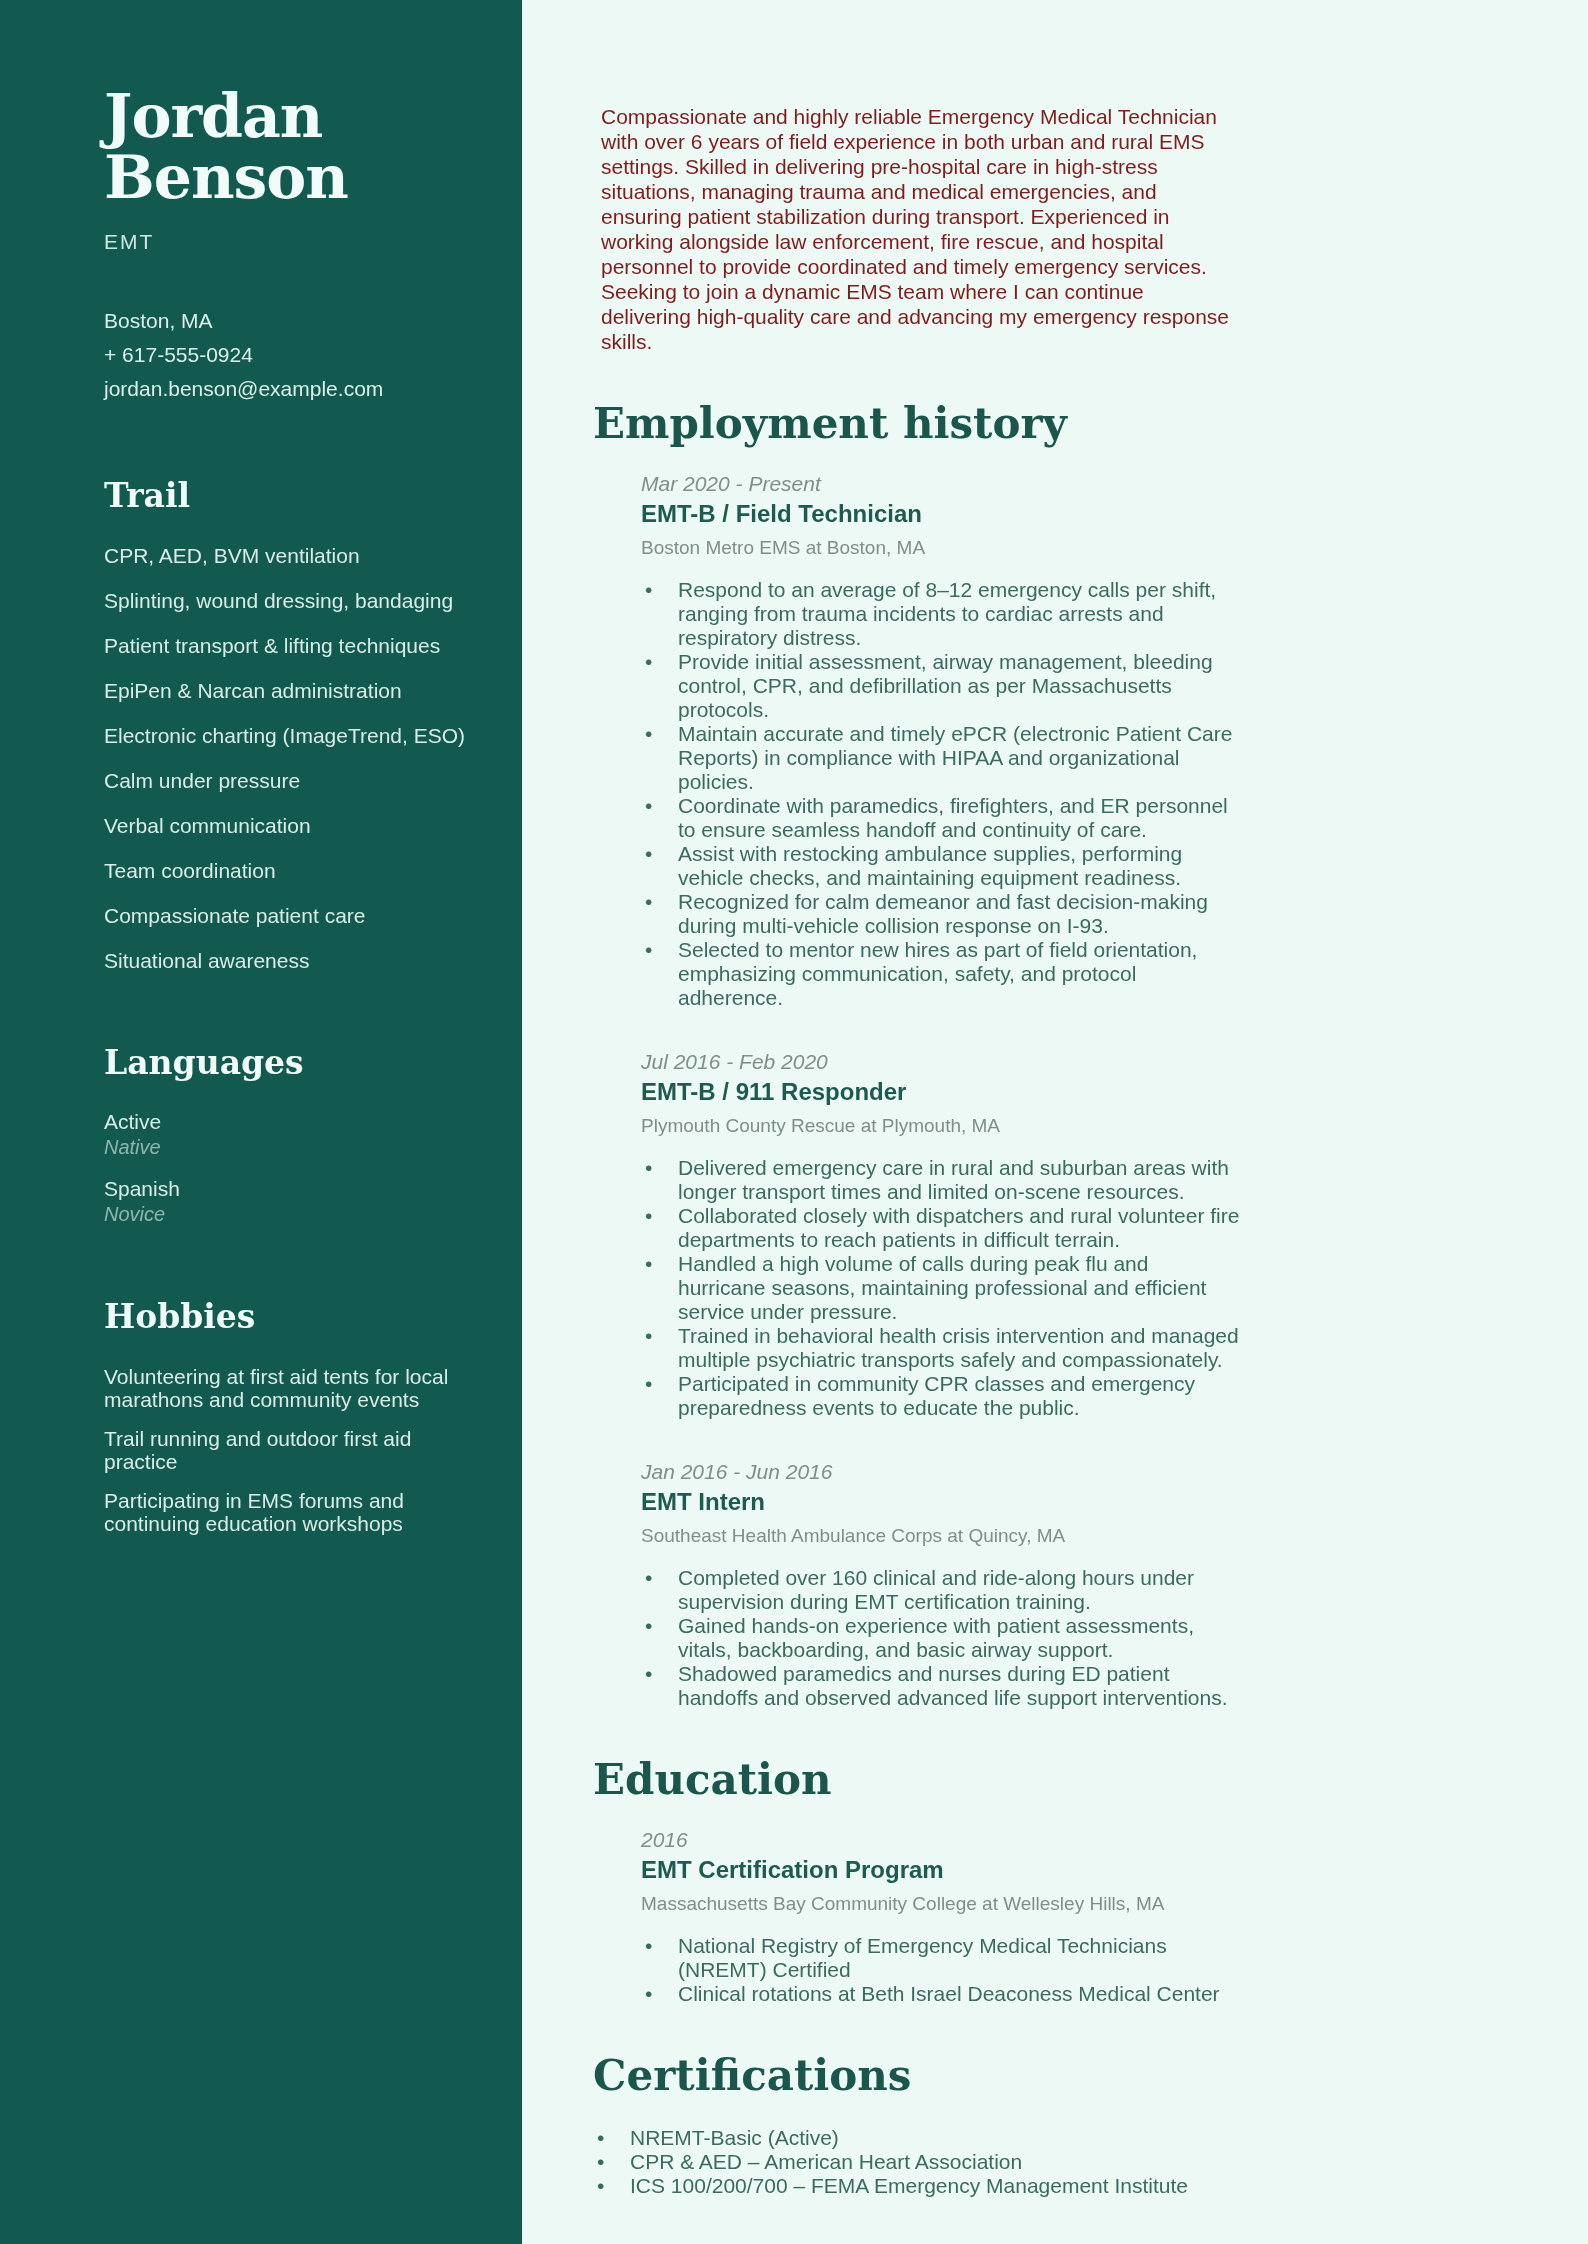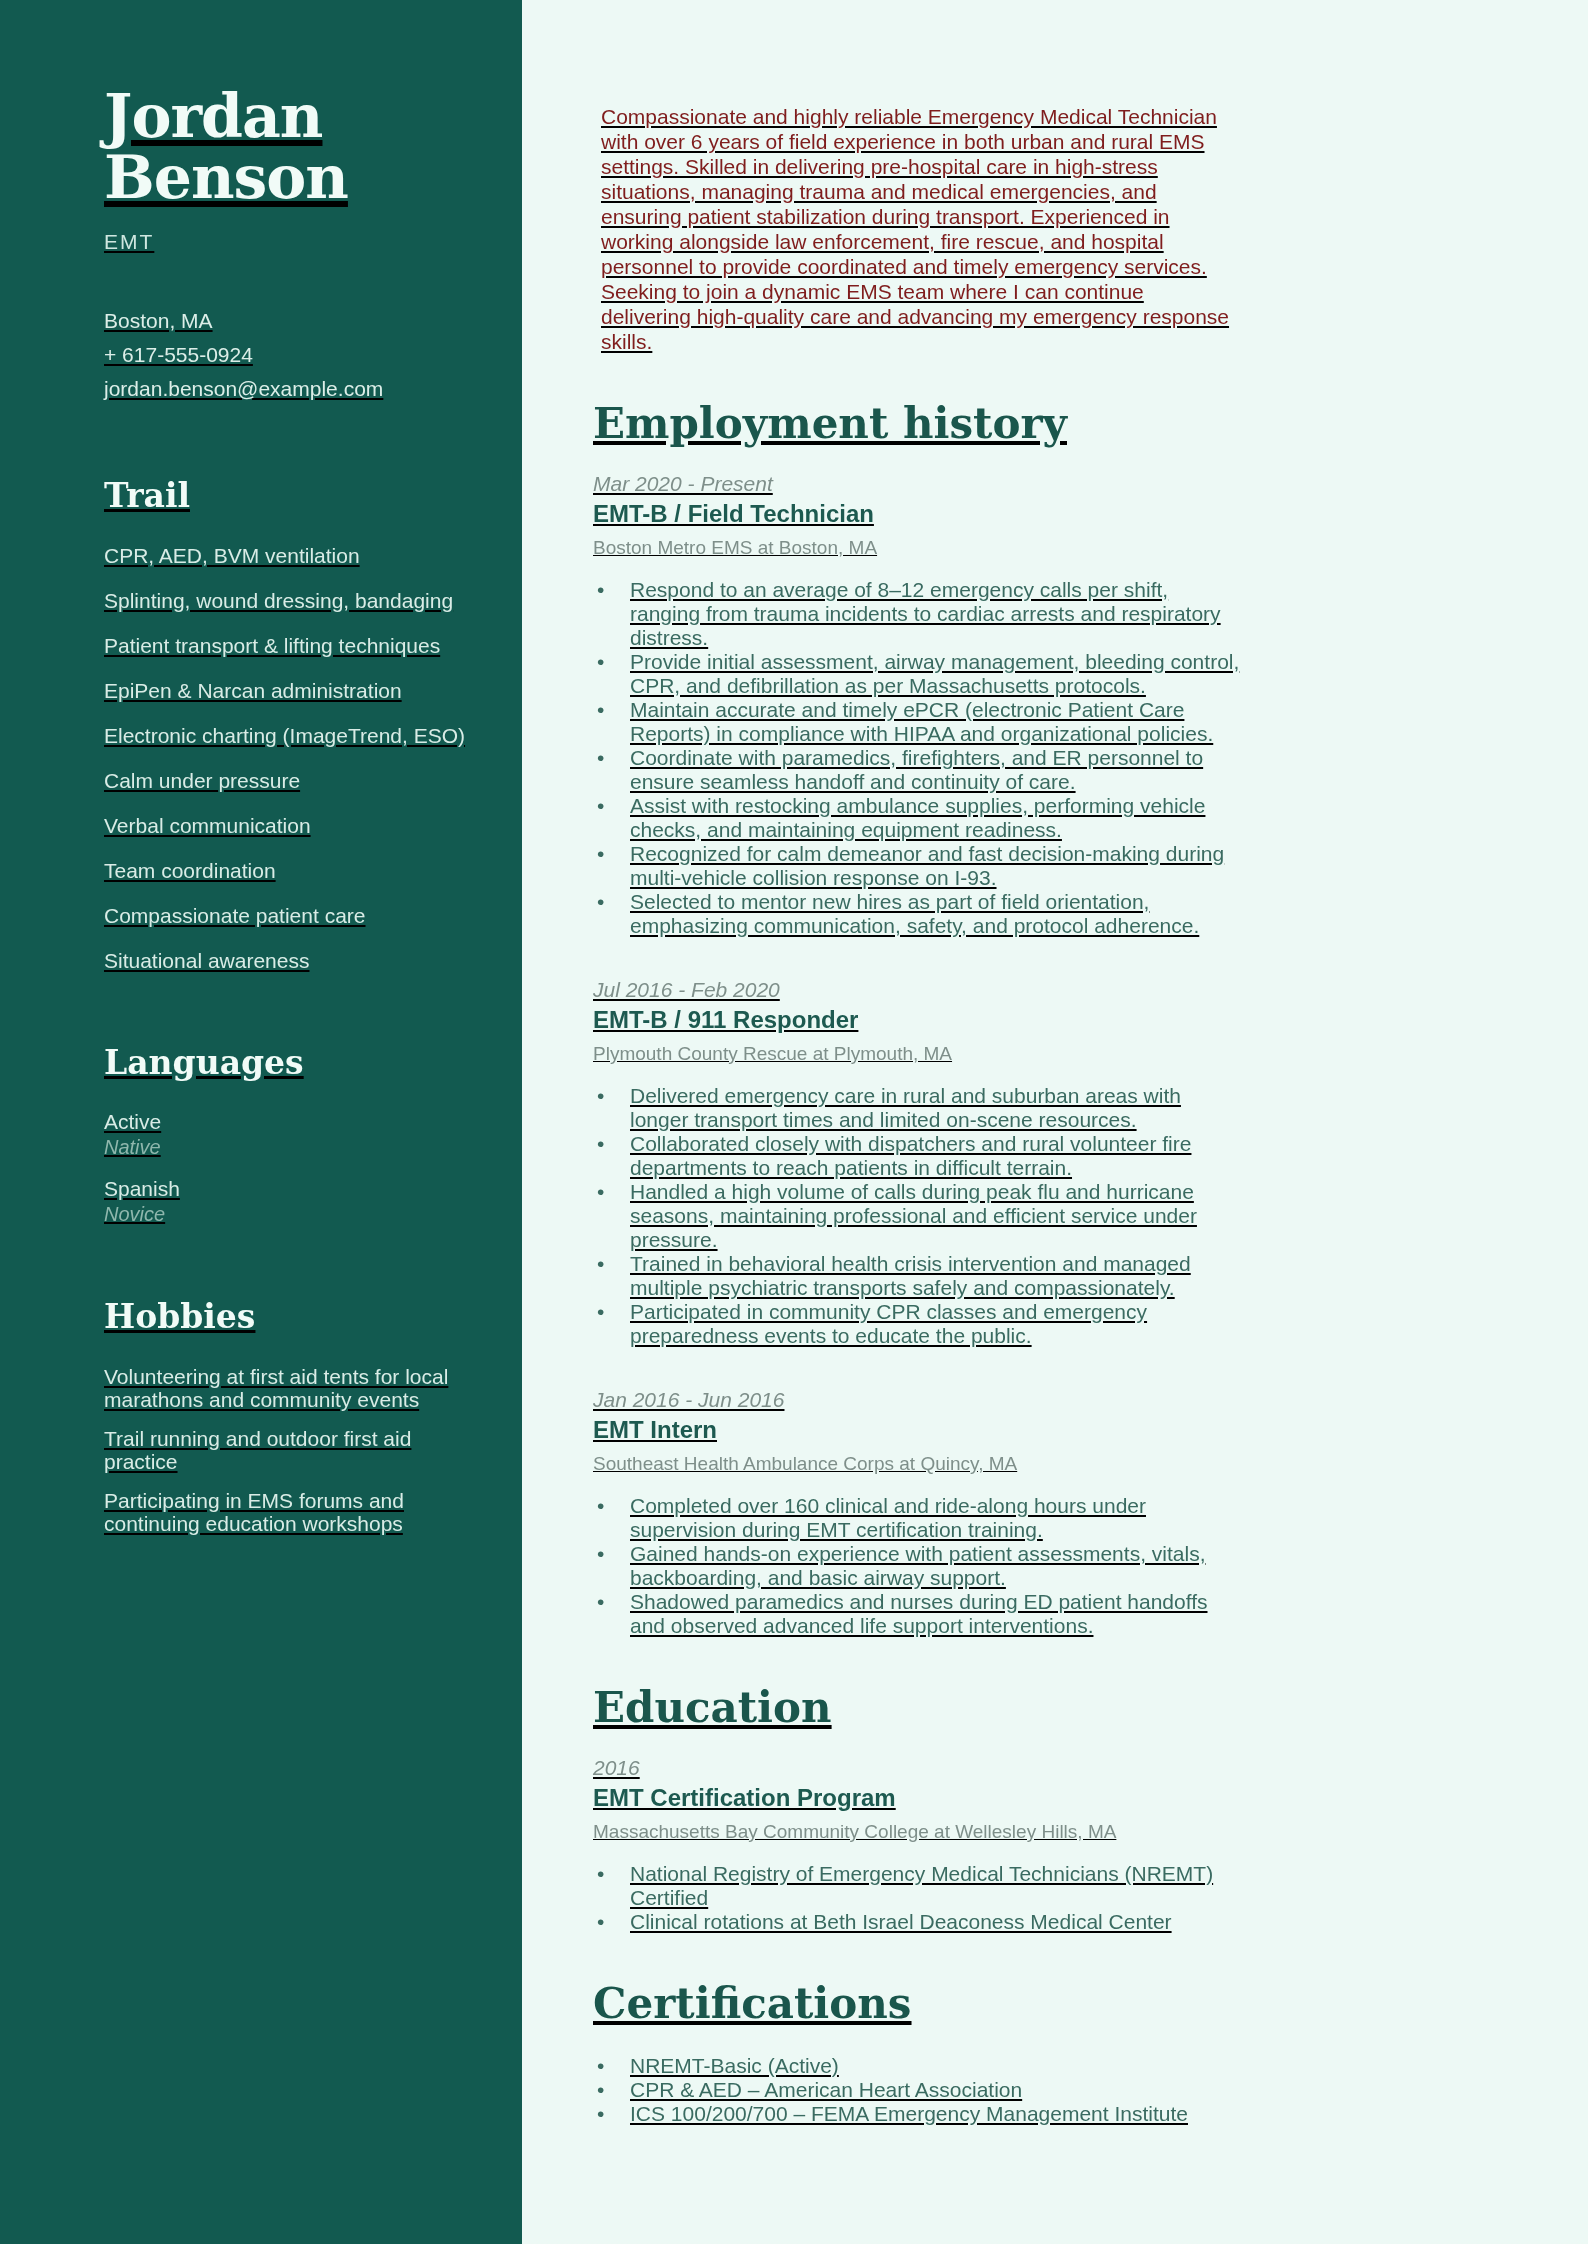--- a/index.html
+++ b/index.html
@@ -1,18 +1,18 @@
 <!DOCTYPE html>
 <html><head>
 <meta charset="utf-8">
 <style>
   html,body{margin:0;padding:0;background:#edf9f5;}
   body{width:1588px;height:2244px;overflow:hidden;}
   .page{display:flex;width:1332px;height:2244px;background:#edf9f5;
-        font-family:"Liberation Sans",sans-serif;text-decoration:underline;}
+        font-family:"Liberation Sans",sans-serif;}
 
   
   .sidebar{width:522px;min-width:522px;box-sizing:border-box;background:#125a50;
            padding:86px 56px 60px 104px;color:#d9ece6;}
   .name{margin:0;font-family:"DejaVu Serif",serif;font-weight:700;
         font-size:60px;line-height:61px;letter-spacing:-1px;color:#f1fbf7;}
   .name span{display:block;}
   .role{margin-top:22px;font-size:21px;letter-spacing:2px;color:#cfe7e0;}
   .contact{margin-top:50px;}
   .contact div{font-size:21px;line-height:34px;color:#dceee8;}
@@ -30,21 +30,21 @@
   .hobby-list{margin-top:28px;}
   .hobby{font-size:21px;line-height:23px;margin-bottom:16px;color:#d9ece6;}
 
   
   .main{flex:1;box-sizing:border-box;padding:96px 92px 60px 71px;background:#edf9f5;}
   .summary{margin:8px;font-size:21px;line-height:25px;color:#7f1d1d;}
 
   .main h2{font-family:"DejaVu Serif",serif;font-weight:700;font-size:42px;
            line-height:48px;color:#1a564c;margin:46px 0 24px 0;}
 
-  .job{margin-bottom:40px;}
+  .job{margin-bottom:40px;margin-left:48px;}
   .job-dates{font-size:21px;line-height:24px;font-style:italic;color:#7e8f8a;}
   .job-title{font-size:24px;line-height:28px;font-weight:700;color:#1d5a50;margin-top:4px;}
   .job-company{font-size:19px;line-height:24px;color:#7e8f8a;margin-top:8px;}
 
   .bullets{list-style:none;margin:18px 0 0 0;padding:0;}
   .bullets li{position:relative;padding-left:37px;font-size:21px;line-height:24px;
               color:#3a6b61;}
   .bullets li::before{content:"\2022";position:absolute;left:4px;top:0;color:#3a6b61;}
 
   .plain-bullets{margin-top:26px;}

